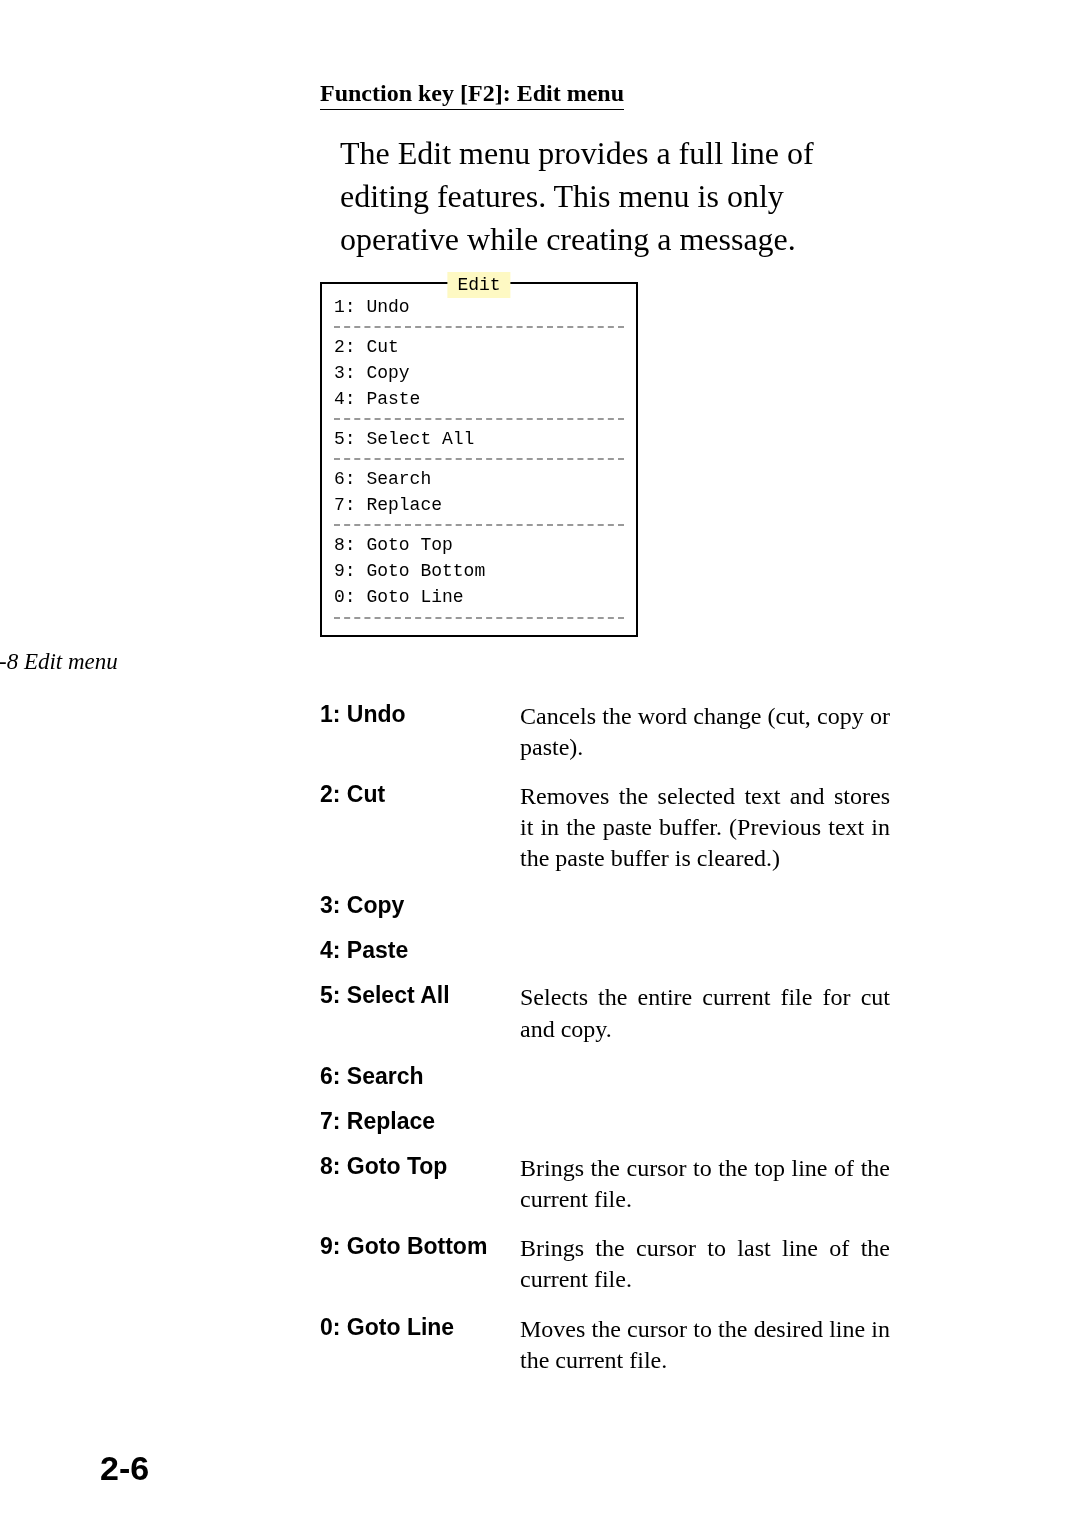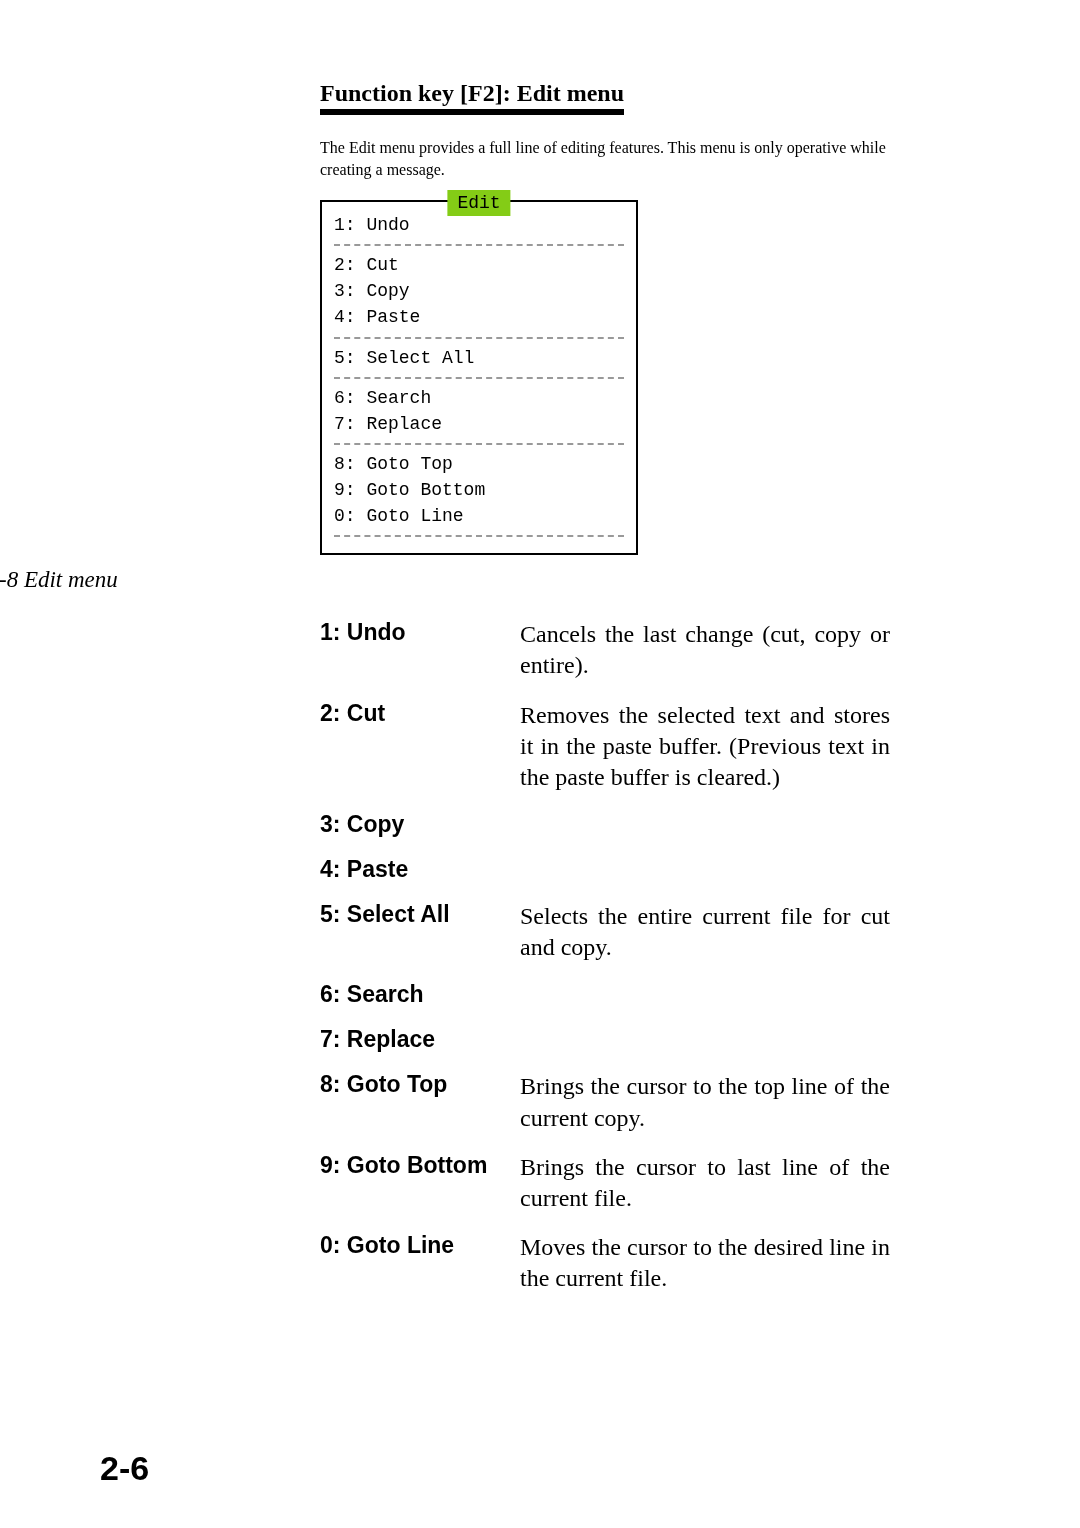--- a/index.html
+++ b/index.html
@@ -15,46 +15,47 @@
   .page {
     padding: 80px 120px 80px 120px;
   }
   .content {
     margin-left: 200px;
     width: 570px;
   }
   .section-heading {
     font-size: 24px;
     font-weight: bold;
-    border-bottom: 6px solid #000000;
+    border-bottom: 1px solid #000000;
     display: inline-block;
     padding-bottom: 2px;
     margin-bottom: 22px;
   }
   .intro {
-    font-size: 16px;
+    font-size: 32px;
     line-height: 1.35;
     margin-bottom: 20px;
+    margin-left: 20px;
   }
   .edit-box {
     border: 2px solid #000;
     width: 290px;
     font-family: "Courier New", Courier, monospace;
     font-size: 18px;
     line-height: 1.45;
     position: relative;
     padding: 10px 12px 10px 12px;
     margin-bottom: 12px;
   }
   .edit-box .title {
     position: absolute;
     top: -12px;
     left: 50%;
     transform: translateX(-50%);
-    background: #84cc16;
+    background: #fef9c3;
     padding: 0 10px;
     font-family: "Courier New", Courier, monospace;
   }
   .edit-box .sep {
     border: none;
     border-top: 2px dashed #999;
     margin: 6px 0;
   }
   .figure-caption {
     font-style: italic;
@@ -121,21 +122,21 @@
         </div>
     </div>
 
   </div>
 
   <div class="figure-caption">Figure 2-8 Edit menu</div>
 
   <div class="content defs" id="defs-container">
       <div class="def-row">
         <div class="def-term">1: Undo</div>
-        <div class="def-desc">Cancels the last change (cut, copy or entire).</div>
+        <div class="def-desc">Cancels the word change (cut, copy or paste).</div>
       </div>
       <div class="def-row">
         <div class="def-term">2: Cut</div>
         <div class="def-desc">Removes the selected text and stores it in the paste buffer. (Previous text in the paste buffer is cleared.)</div>
       </div>
       <div class="def-row">
         <div class="def-term">3: Copy</div>
       </div>
       <div class="def-row">
         <div class="def-term">4: Paste</div>
@@ -145,21 +146,21 @@
         <div class="def-desc">Selects the entire current file for cut and copy.</div>
       </div>
       <div class="def-row">
         <div class="def-term">6: Search</div>
       </div>
       <div class="def-row">
         <div class="def-term">7: Replace</div>
       </div>
       <div class="def-row">
         <div class="def-term">8: Goto Top</div>
-        <div class="def-desc">Brings the cursor to the top line of the current copy.</div>
+        <div class="def-desc">Brings the cursor to the top line of the current file.</div>
       </div>
       <div class="def-row">
         <div class="def-term">9: Goto Bottom</div>
         <div class="def-desc">Brings the cursor to last line of the current file.</div>
       </div>
       <div class="def-row">
         <div class="def-term">0: Goto Line</div>
         <div class="def-desc">Moves the cursor to the desired line in the current file.</div>
       </div>
     </div>

